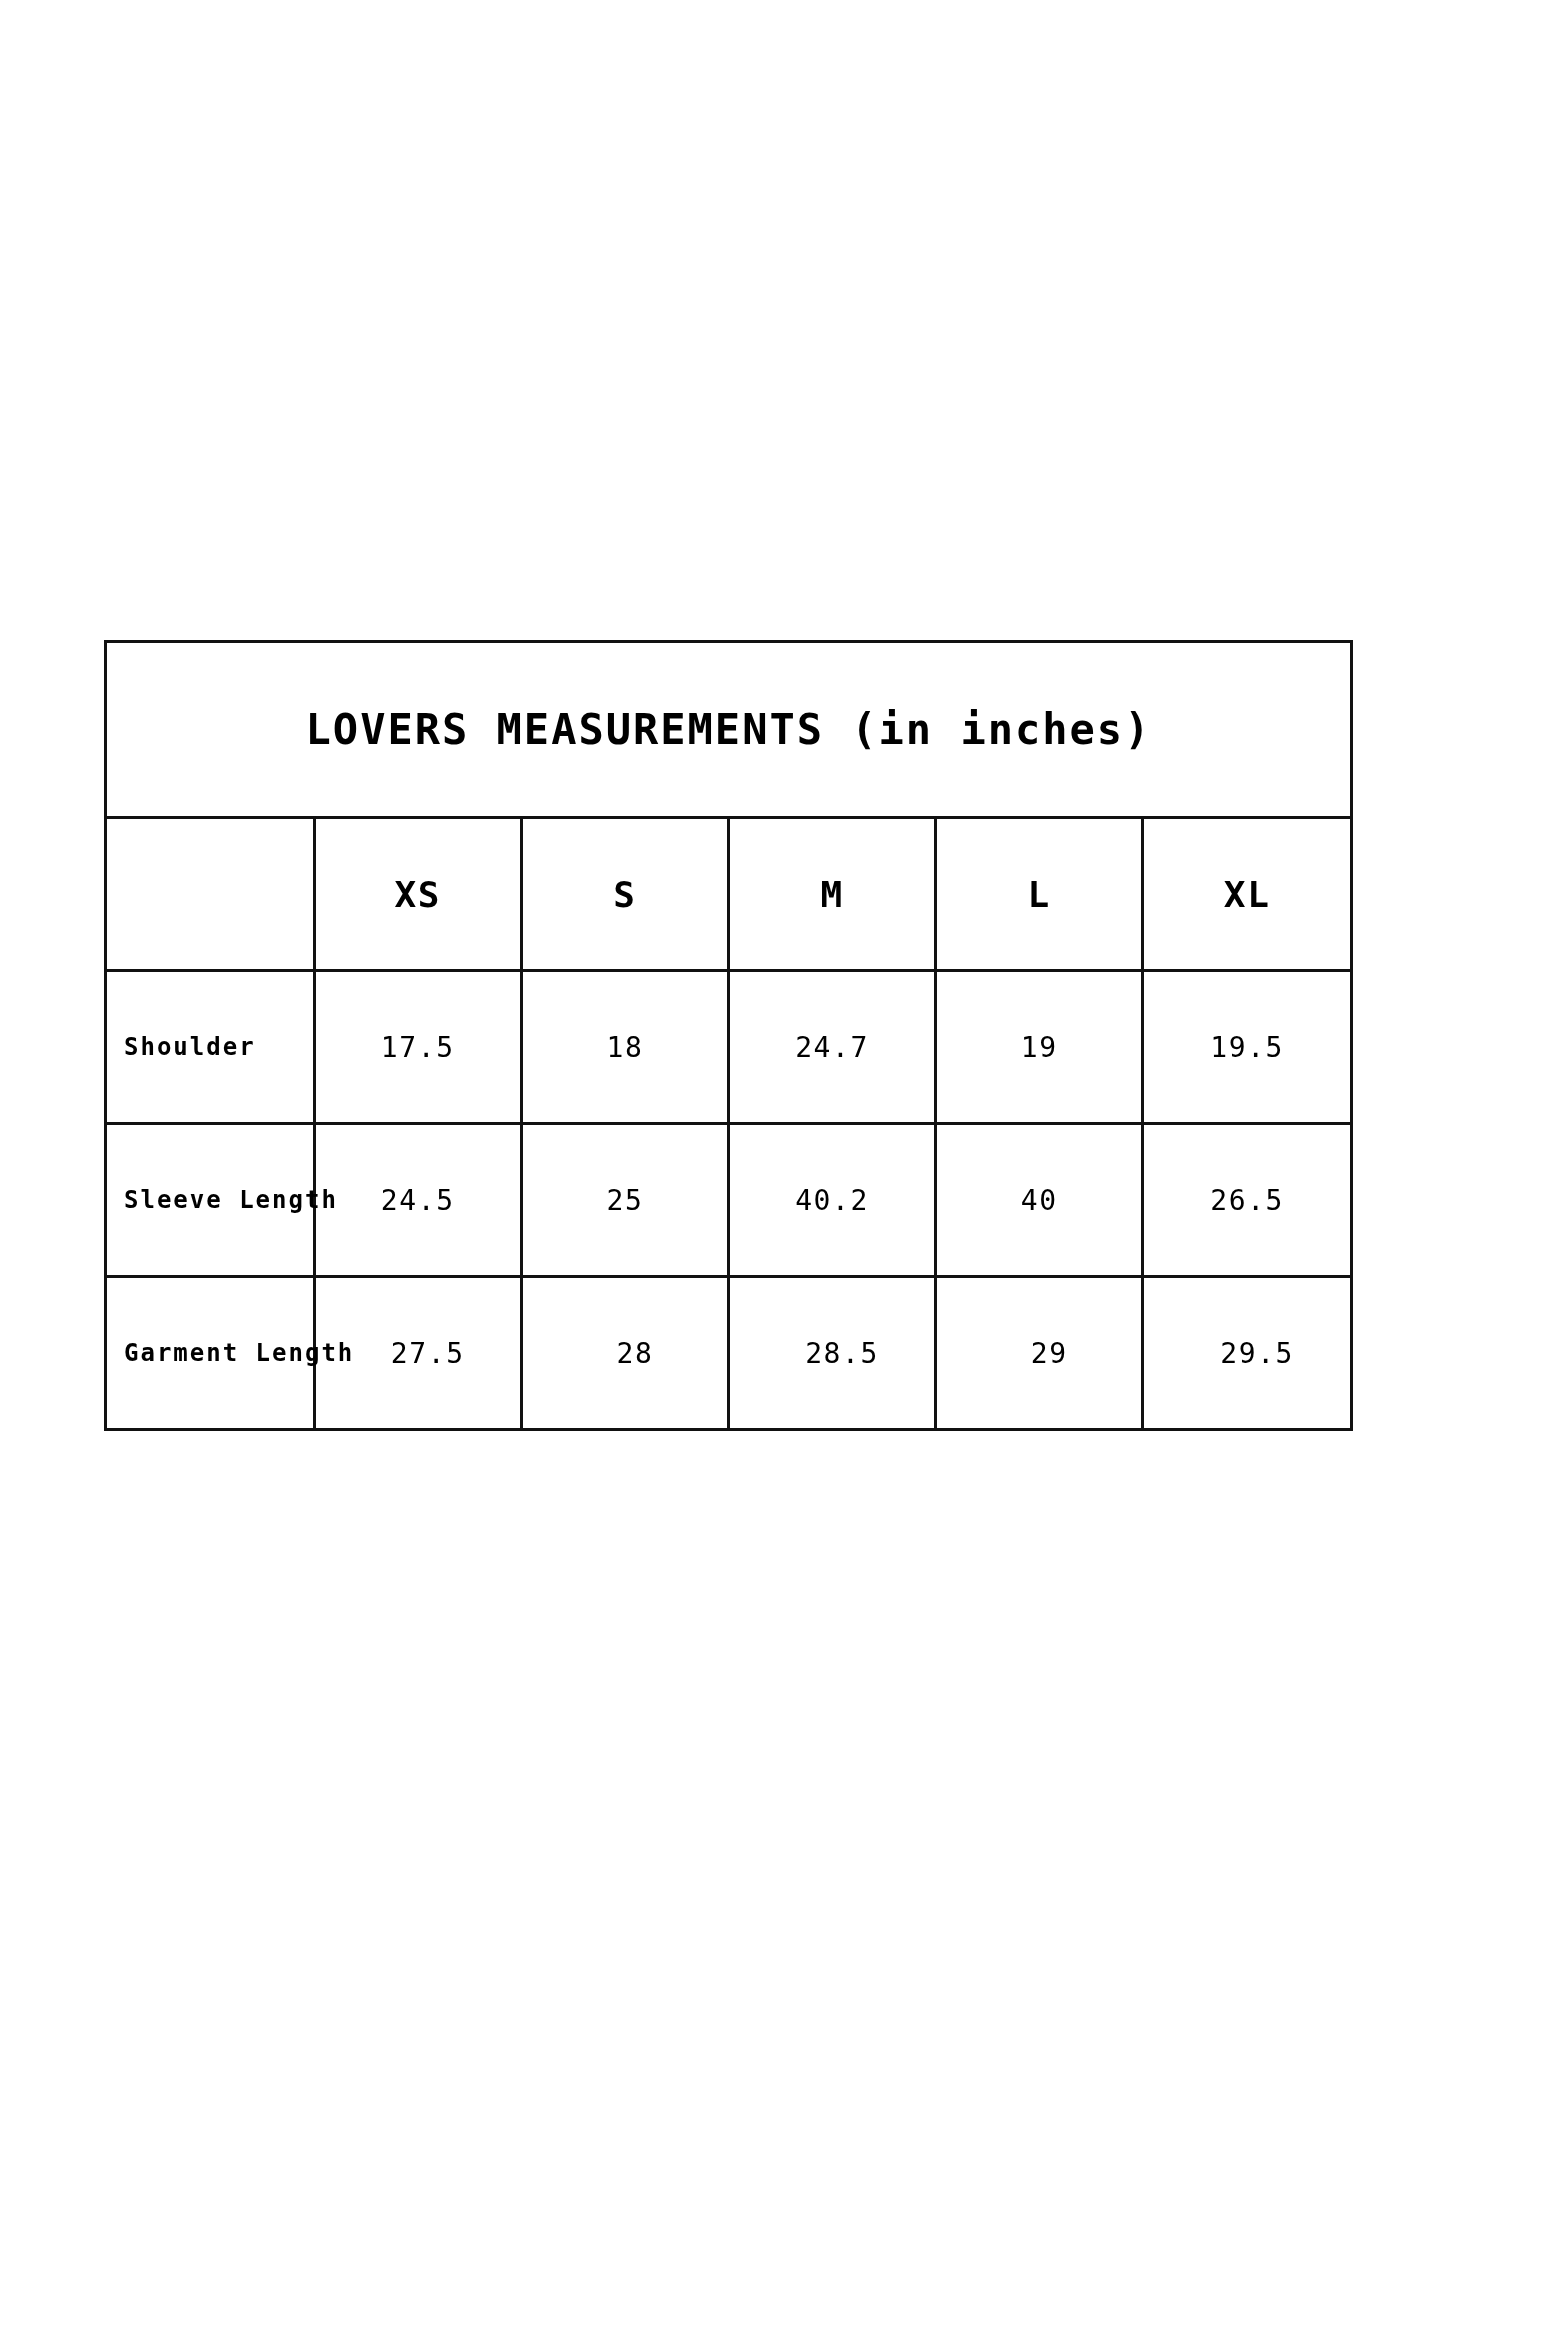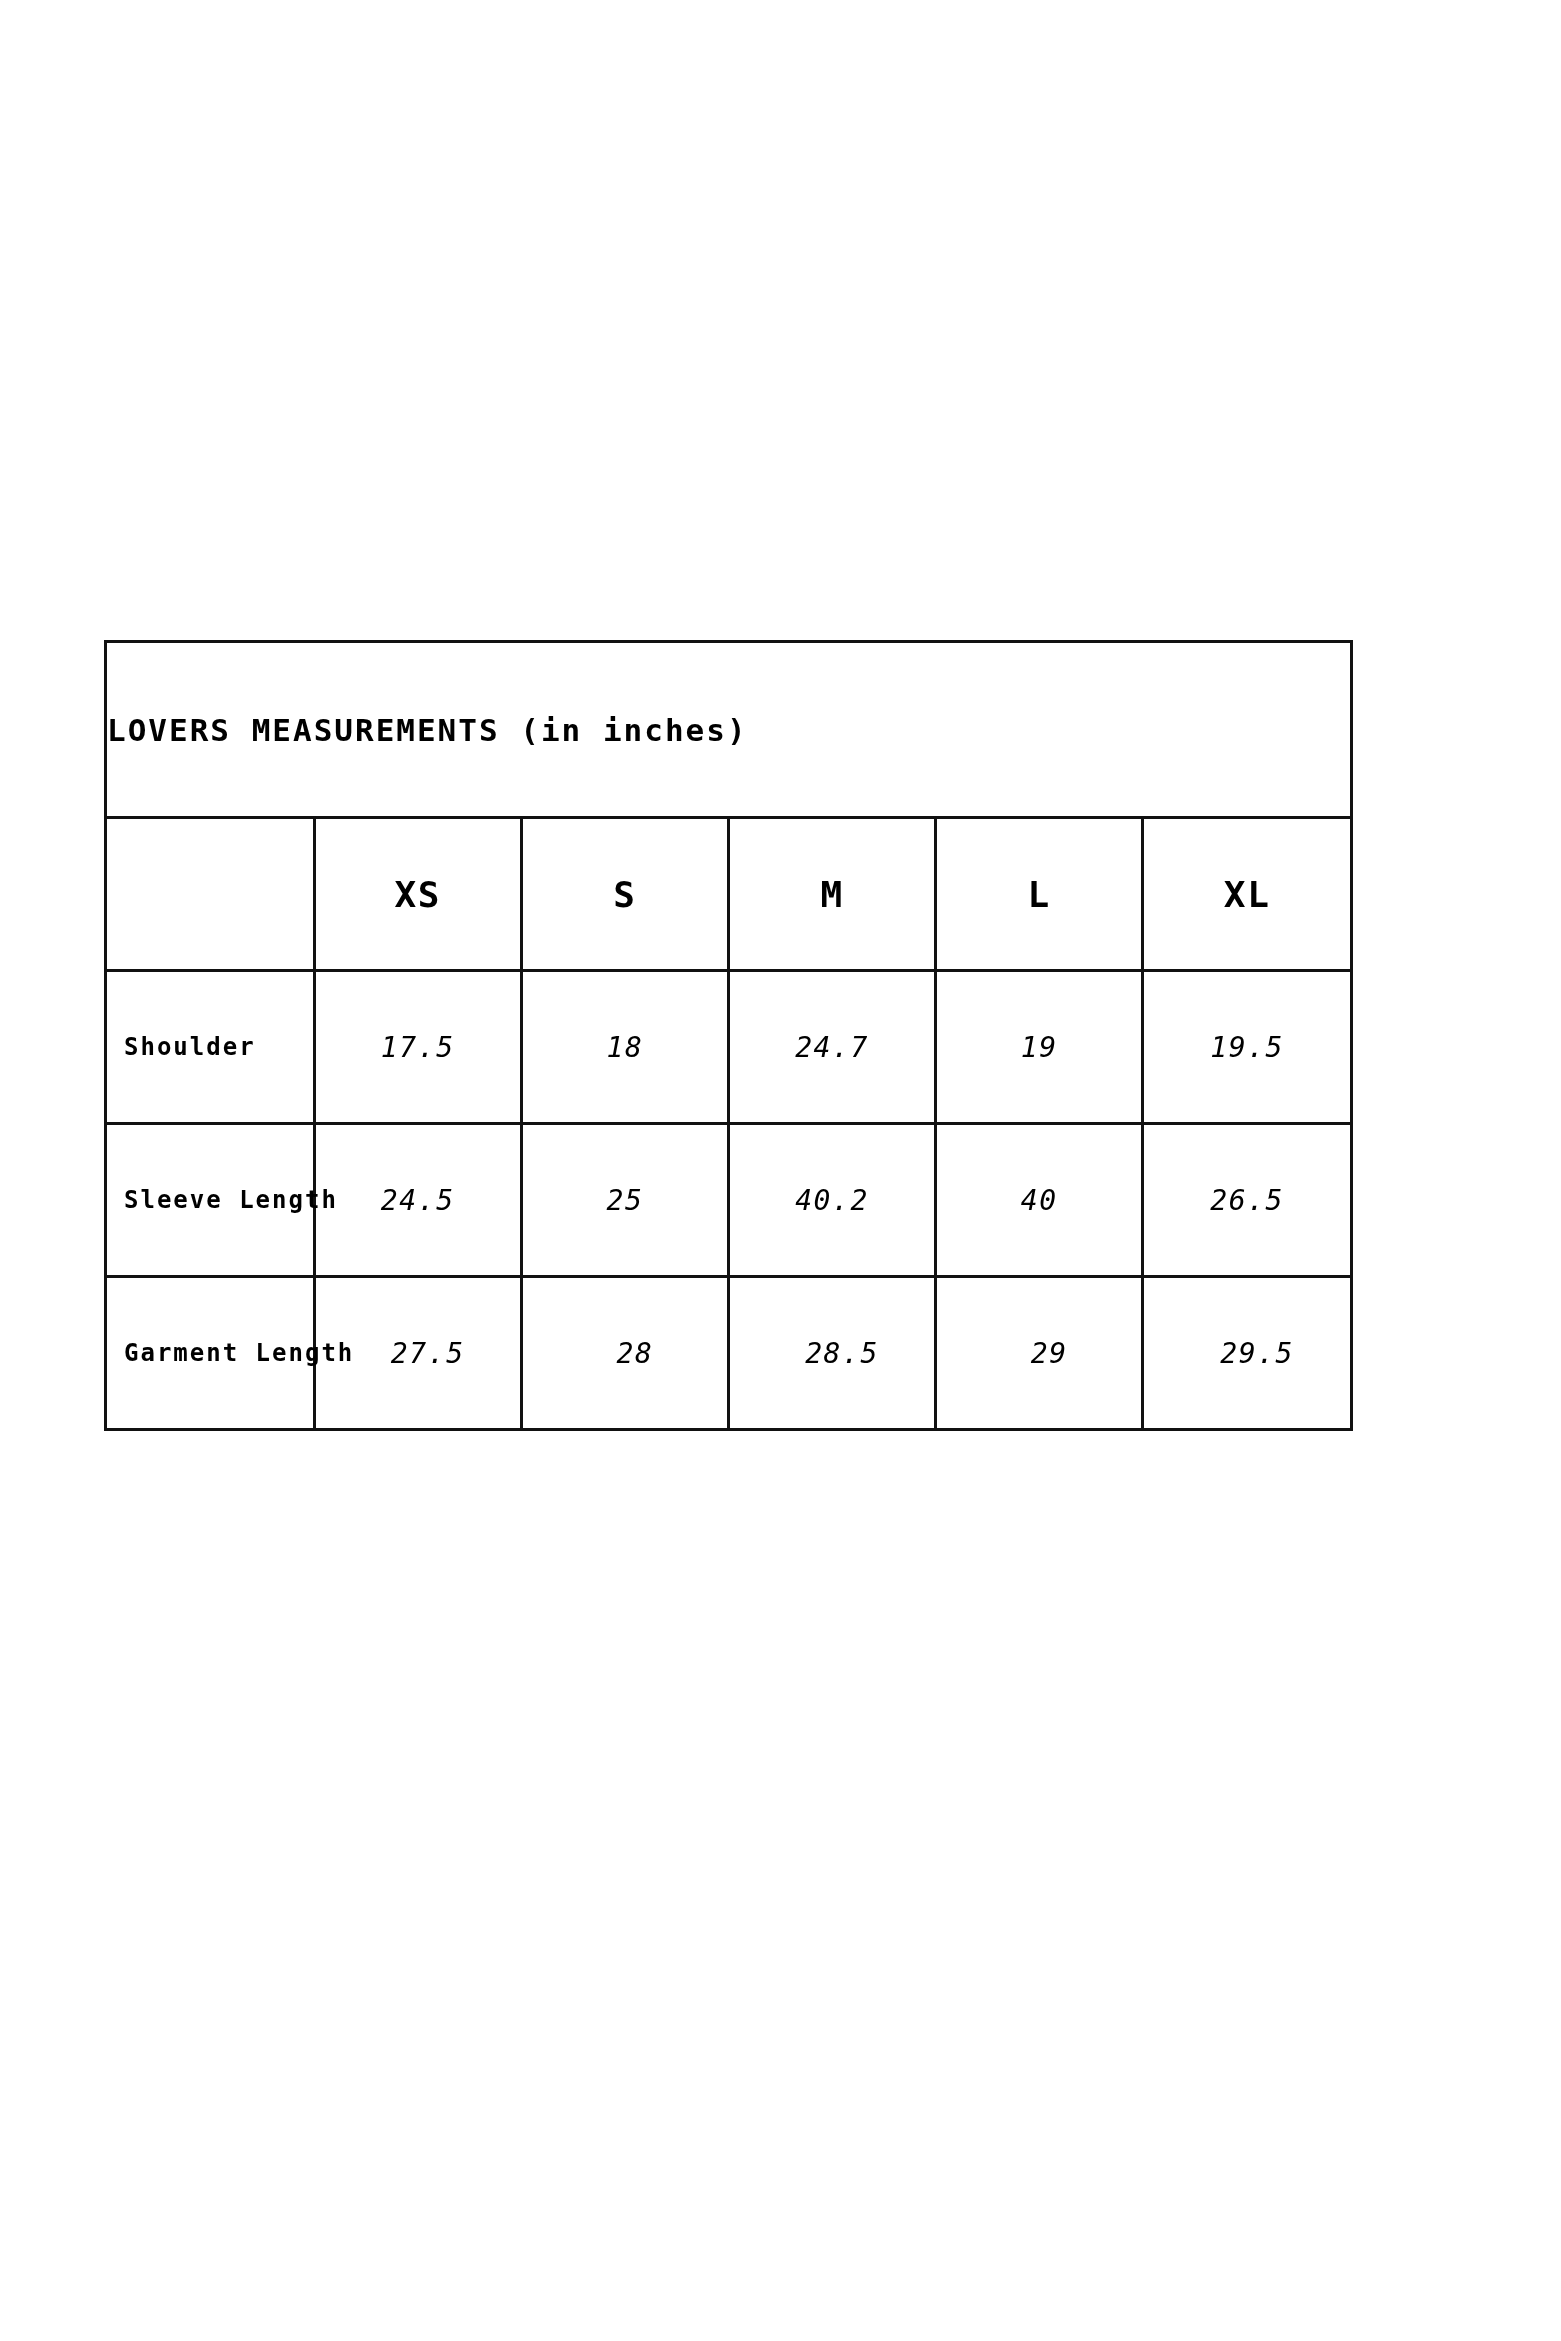--- a/index.html
+++ b/index.html
@@ -35,23 +35,23 @@
     margin: 0;
   }
   
   table.chart tr:first-child td { border-top: none; }
   table.chart tr:last-child td, table.chart tr:last-child th { border-bottom: none; padding-left: 20px; }
   table.chart td:first-child, table.chart th:first-child { border-left: none; }
   table.chart td:last-child, table.chart th:last-child { border-right: none; }
 
   .title-cell {
     height: 173px;
-    text-align: left;
+    text-align: center;
     vertical-align: middle;
-    font-size: 31px;
+    font-size: 42px;
     font-weight: bold;
     letter-spacing: 2px;
   }
   .sizehead-row td, .sizehead-row th {
     height: 150px;
   }
   .corner-cell {
     width: 343px;
   }
   .size-head {
@@ -71,21 +71,20 @@
     font-weight: bold;
     letter-spacing: 2px;
     padding-left: 17px !important;
     white-space: nowrap;
   }
   .data-cell {
     text-align: center;
     vertical-align: middle;
     font-size: 28px;
     letter-spacing: 1.6px;
-    font-style: italic;
   }
 </style>
 </head>
 <body>
 
 <div id="size-chart">
   <table class="chart">
     <tbody>
       <tr>
         <td class="title-cell" colspan="6">LOVERS MEASUREMENTS (in inches)</td>

